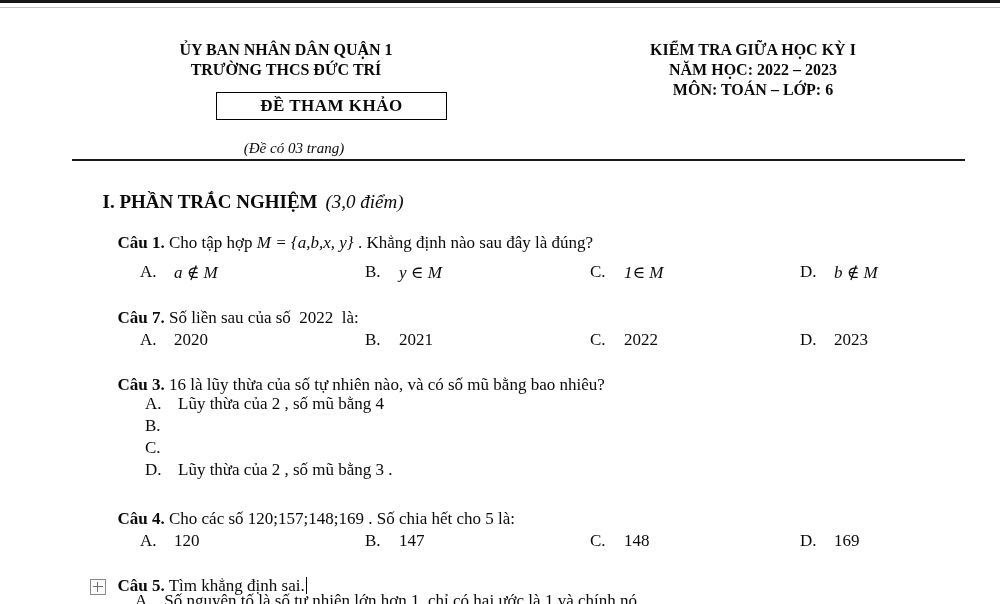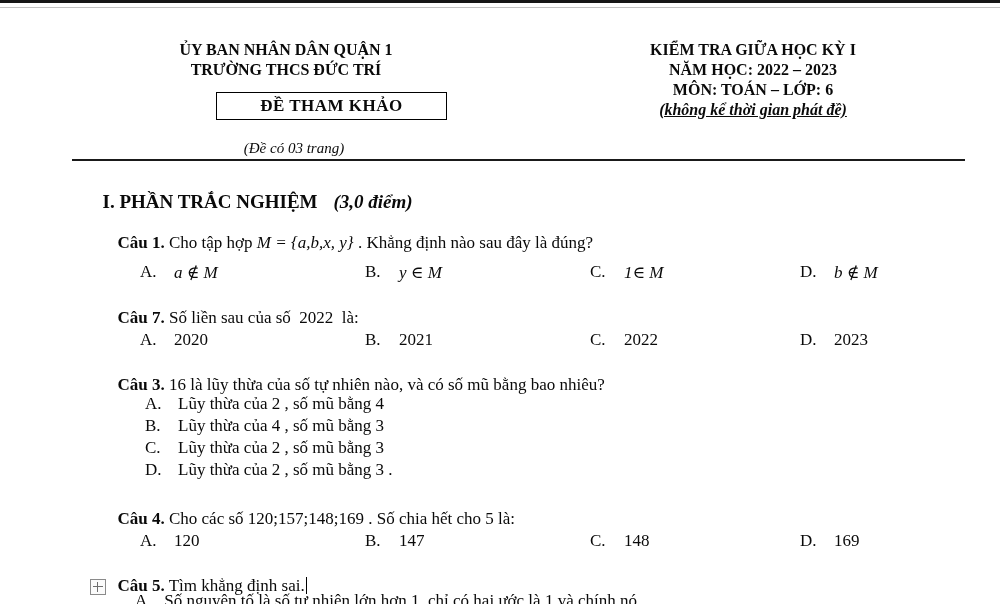--- a/index.html
+++ b/index.html
@@ -23,21 +23,21 @@
                 font-style: italic; font-size: 15px; }
 
   .hdr-right { left: 600px; top: 40px; width: 306px; text-align: center;
                font-weight: bold; font-size: 16px; line-height: 20px; }
   .hdr-right .u-line { font-style: italic; text-decoration: underline; }
 
   .divider { left: 72px; top: 159px; width: 893px; height: 2px; background: #1a1a1a; }
 
   .section-heading { left: 93px; top: 169px; font-size: 19px; white-space: pre; }
   .section-heading .ttl { font-weight: bold; }
-  .section-heading .pts { font-style: italic; margin-left: 16px; font-weight: bold; }
+  .section-heading .pts { font-style: italic; margin-left: 8px; }
 
   .q { left: 93px; font-size: 17px; white-space: pre-wrap; }
   .q .qlabel { font-weight: bold; margin-left: 16px; }
   .math { font-style: italic; font-family: "Liberation Serif", "DejaVu Serif", serif; }
 
   .opt-row { left: 140px; width: 830px; display: grid;
              grid-template-columns: 225px 225px 210px auto;
              font-size: 17px; }
   .opt { display: flex; }
   .opt .letter { width: 34px; flex: none; }
@@ -69,21 +69,20 @@
 </div>
 <div class="abs ref-box">
   <span>ĐỀ THAM KHẢO</span>
 </div>
 <div class="abs pages-note">(Đề có 03 trang)</div>
 
 <div class="abs hdr-right">
   <div>KIỂM TRA GIỮA HỌC KỲ I</div>
   <div>NĂM HỌC: 2022 – 2023</div>
   <div>MÔN: TOÁN – LỚP: 6</div>
-  <div class="u-line">(không kể thời gian phát đề)</div>
 </div>
 
 <div class="abs divider"></div>
 
 <div class="abs section-heading" style="top:169px">
   <span class="ttl">I. PHẦN TRẮC NGHIỆM</span><span class="pts">(3,0 điểm)</span>
 </div>
 
 <div class="abs q" style="top:213px">
   <span class="qlabel">Câu 1.</span><span> Cho tập hợp </span><span class="math">M = {a,b,x, y}</span><span> . Khẳng định nào sau đây là đúng?</span>
@@ -132,25 +131,23 @@
 <div class="abs q" style="top:355px">
   <span class="qlabel">Câu 3.</span><span> 16 là lũy thừa của số tự nhiên nào, và có số mũ bằng bao nhiêu?</span>
 </div>
 <div class="abs opt-stack" style="top:393px">
   <div class="opt">
       <span class="letter">A.</span>
       <span class="otext">Lũy thừa của 2 , số mũ bằng 4</span>
     </div>
   <div class="opt">
       <span class="letter">B.</span>
-      <span class="otext">Lũy thừa của 4 , số mũ bằng 3</span>
     </div>
   <div class="opt">
       <span class="letter">C.</span>
-      <span class="otext">Lũy thừa của 2 , số mũ bằng 3</span>
     </div>
   <div class="opt">
       <span class="letter">D.</span>
       <span class="otext">Lũy thừa của 2 , số mũ bằng 3 .</span>
     </div>
 </div>
 
 <div class="abs q" style="top:489px">
   <span class="qlabel">Câu 4.</span><span> Cho các số 120;157;148;169 . Số chia hết cho 5 là:</span>
 </div>

